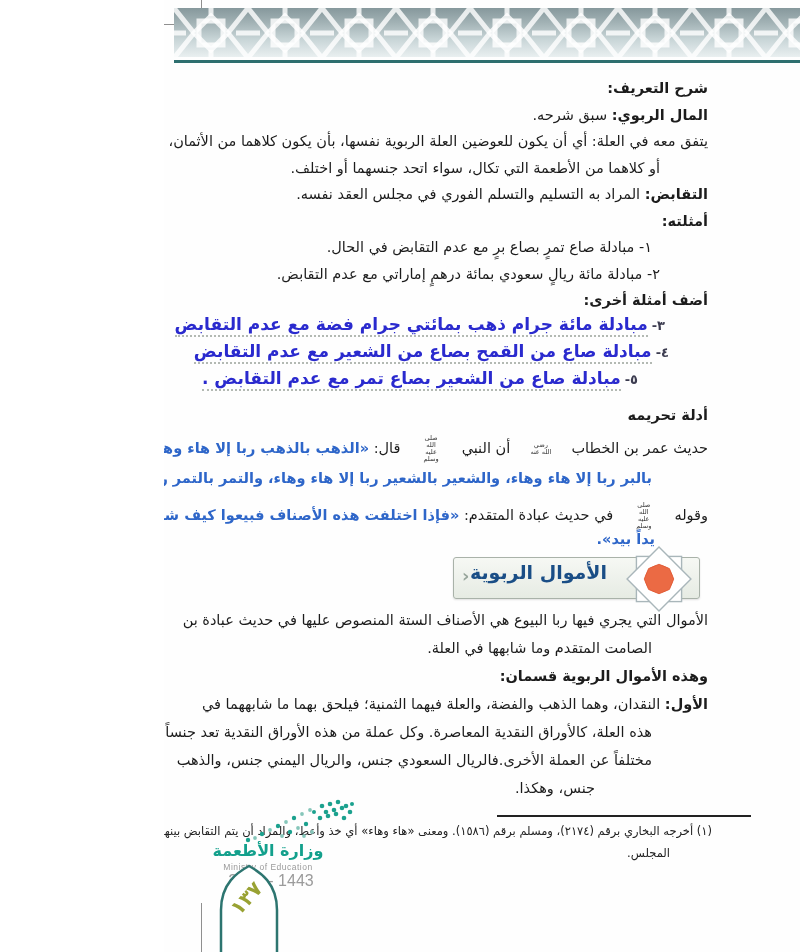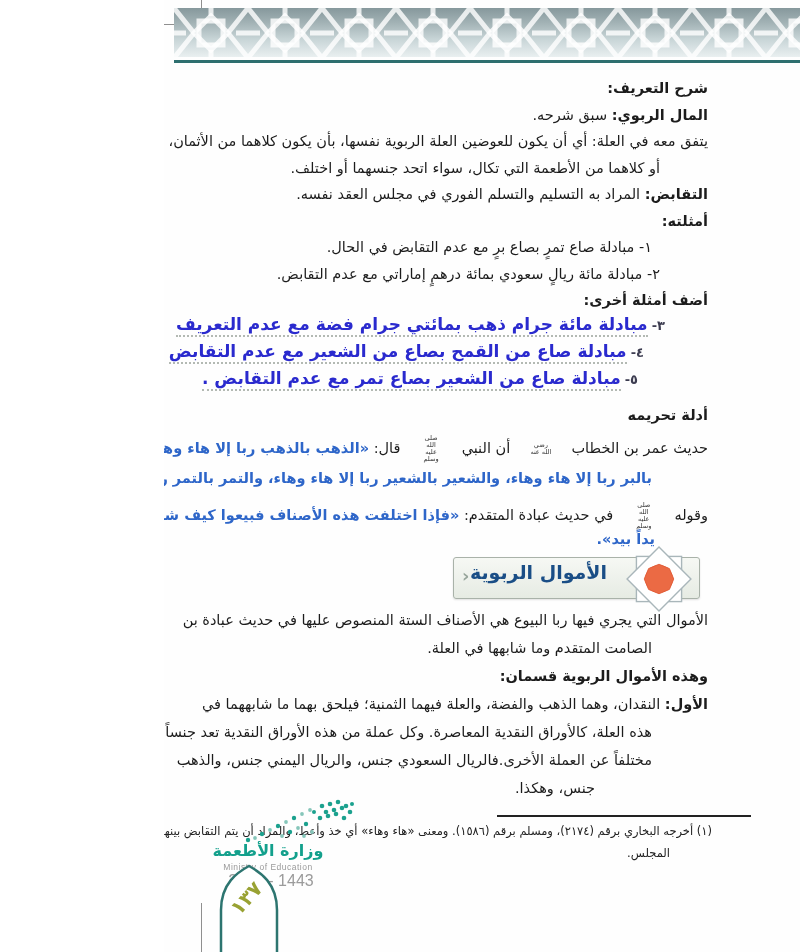--- a/index.html
+++ b/index.html
@@ -79,23 +79,23 @@
   <div class="ln" style="top:185px;right:92px;">
     <span class="b">التقابض:</span><span> المراد به التسليم والتسلم الفوري في مجلس العقد نفسه.</span>
   </div>
 
   <div class="ln b" style="top:212px;right:92px;">أمثلته:</div>
   <div class="ln" style="top:238px;right:148px;">١- مبادلة صاع تمرٍ بصاع برٍ مع عدم التقابض في الحال.</div>
   <div class="ln" style="top:265px;right:140px;">٢- مبادلة مائة ريالٍ سعودي بمائة درهمٍ إماراتي مع عدم التقابض.</div>
   <div class="ln b" style="top:291px;right:92px;">أضف أمثلة أخرى:</div>
 
   <div class="ln" style="top:314px;right:135px;">
-    <span class="ans-num">٣-</span><span class="ans-line">مبادلة مائة جرام ذهب بمائتي جرام فضة مع عدم التعريف</span>
+    <span class="ans-num">٣-</span><span class="ans-line">مبادلة مائة جرام ذهب بمائتي جرام فضة مع عدم التقابض</span>
   </div>
-  <div class="ln" style="top:341px;right:156px;margin-left:40px;">
+  <div class="ln" style="top:341px;right:131px;margin-left:40px;">
     <span class="ans-num">٤-</span><span class="ans-line">مبادلة صاع من القمح بصاع من الشعير مع عدم التقابض</span>
   </div>
   <div class="ln" style="top:368px;right:162px;">
     <span class="ans-num">٥-</span><span class="ans-line">مبادلة صاع من الشعير بصاع تمر مع عدم التقابض .</span>
   </div>
 
   <div class="ln b" style="top:406px;right:92px;">أدلة تحريمه</div>
   <div class="ln" style="top:435px;right:92px;">
     <span>حديث عمر بن الخطاب</span>
     <span class="hon">رضي الله عنه</span>

